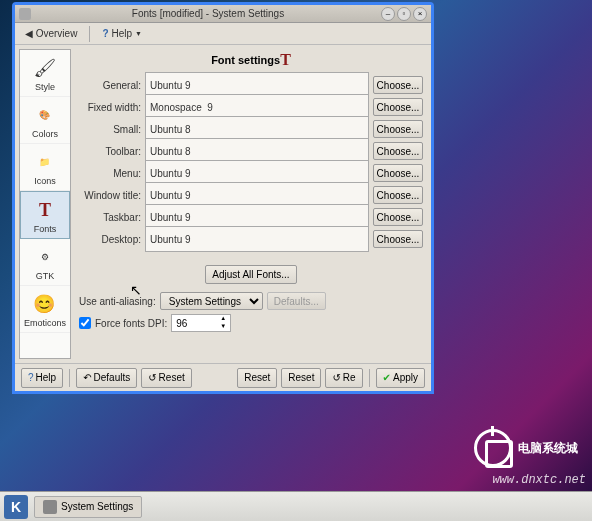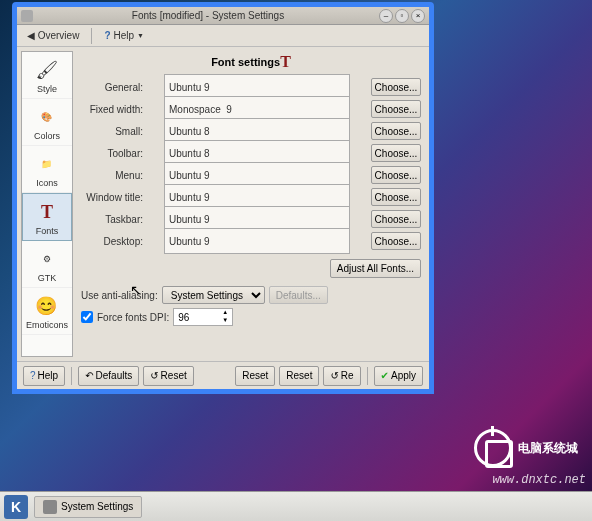--- a/index.html
+++ b/index.html
@@ -1,18 +1,18 @@
 <!DOCTYPE html>
 <html><head>
 <meta charset="utf-8">
 <style>
   * { box-sizing: border-box; margin: 0; padding: 0; font-family: sans-serif; }
   body { width: 592px; height: 521px; background: linear-gradient(135deg, #0a2a4a 0%, #1a4a7a 25%, #2a5a9a 40%, #3a3a8a 55%, #5a2a7a 70%, #7a1a6a 85%, #1a0a3a 100%); position: relative; overflow: hidden; font-size: 11px; }
   
-  .window { position: absolute; top: 2px; left: 12px; width: 422px; height: 392px; background: #e8e4dc; border: 5px solid #3b82f6; border-radius: 4px 4px 0 0; display: flex; flex-direction: column; }
+  .window { position: absolute; top: 2px; left: 12px; width: 422px; height: 392px; background: #e8e4dc; border: 3px solid #3b82f6; border-radius: 4px 4px 0 0; display: flex; flex-direction: column; }
   .titlebar { height: 18px; background: linear-gradient(#d4d0c8, #c0bcb4); border-bottom: 1px solid #999; display: flex; align-items: center; padding: 0 4px; font-size: 10px; }
   .titlebar-icon { width: 12px; height: 12px; background: #aaa; border-radius: 2px; margin-right: 4px; }
   .titlebar-title { flex: 1; text-align: center; color: #333; }
   .titlebar-btns { display: flex; gap: 2px; }
   .tb-btn { width: 14px; height: 14px; border: 1px solid #999; background: #ddd; border-radius: 7px; font-size: 8px; line-height: 12px; text-align: center; cursor: pointer; }
   
   .toolbar { height: 22px; background: #e4e0d8; border-bottom: 1px solid #bbb; display: flex; align-items: center; padding: 0 6px; gap: 8px; }
   .tool-btn { display: flex; align-items: center; gap: 3px; font-size: 10px; color: #333; cursor: pointer; padding: 2px 4px; }
   .tool-sep { width: 1px; height: 16px; background: #aaa; }
   
@@ -21,26 +21,26 @@
   .side-item { display: flex; flex-direction: column; align-items: center; padding: 6px 2px 4px; font-size: 9px; color: #333; cursor: pointer; border-bottom: 1px solid #eee; }
   .side-item.selected { background: #dae6f2; border: 1px solid #8ab; }
   .side-icon { width: 24px; height: 24px; margin-bottom: 2px; display: flex; align-items: center; justify-content: center; }
   
   .main { flex: 1; padding: 6px 8px 4px 6px; display: flex; flex-direction: column; }
   .section-header { display: flex; align-items: center; justify-content: center; margin-bottom: 6px; }
   .section-title { font-weight: bold; font-size: 11px; }
   .header-icon { font-family: serif; font-weight: bold; font-size: 16px; color: #8a1a1a; }
   
   .font-rows { display: flex; flex-direction: column; gap: 2px; }
-  .font-row { display: flex; align-items: center; gap: 21px; height: 20px; }
+  .font-row { display: flex; align-items: center; gap: 4px; height: 20px; }
   .font-label { width: 62px; text-align: right; font-size: 10px; color: #333; }
   .font-input { flex: 1; height: 26px; background: #f8f6f2; border: 1px solid #aaa; padding: 0 4px; font-size: 10px; color: #333; }
   .choose-btn { width: 50px; height: 18px; background: linear-gradient(#f0ece4, #dcd8d0); border: 1px solid #999; border-radius: 2px; font-size: 10px; cursor: pointer; }
   
-  .adjust-row { display: flex; justify-content: flex-end; margin-top: 8px; }
+  .adjust-row { display: flex; justify-content: center; margin-top: 16px; }
   .adjust-btn { height: 19px; background: linear-gradient(#f0ece4, #dcd8d0); border: 1px solid #999; border-radius: 2px; font-size: 10px; padding: 0 6px; cursor: pointer; }
   
   .aa-row { display: flex; align-items: center; gap: 4px; margin-top: 8px; }
   .aa-label { font-size: 10px; color: #333; }
   .aa-select { height: 18px; background: linear-gradient(#f0ece4, #dcd8d0); border: 1px solid #999; border-radius: 2px; font-size: 10px; padding: 0 4px; }
   .config-btn { height: 18px; background: linear-gradient(#eae6de, #d6d2ca); border: 1px solid #bbb; border-radius: 2px; font-size: 10px; padding: 0 6px; color: #999; }
   
   .dpi-row { display: flex; align-items: center; gap: 4px; margin-top: 4px; }
   .dpi-check { width: 12px; height: 12px; }
   .dpi-label { font-size: 10px; color: #333; }

